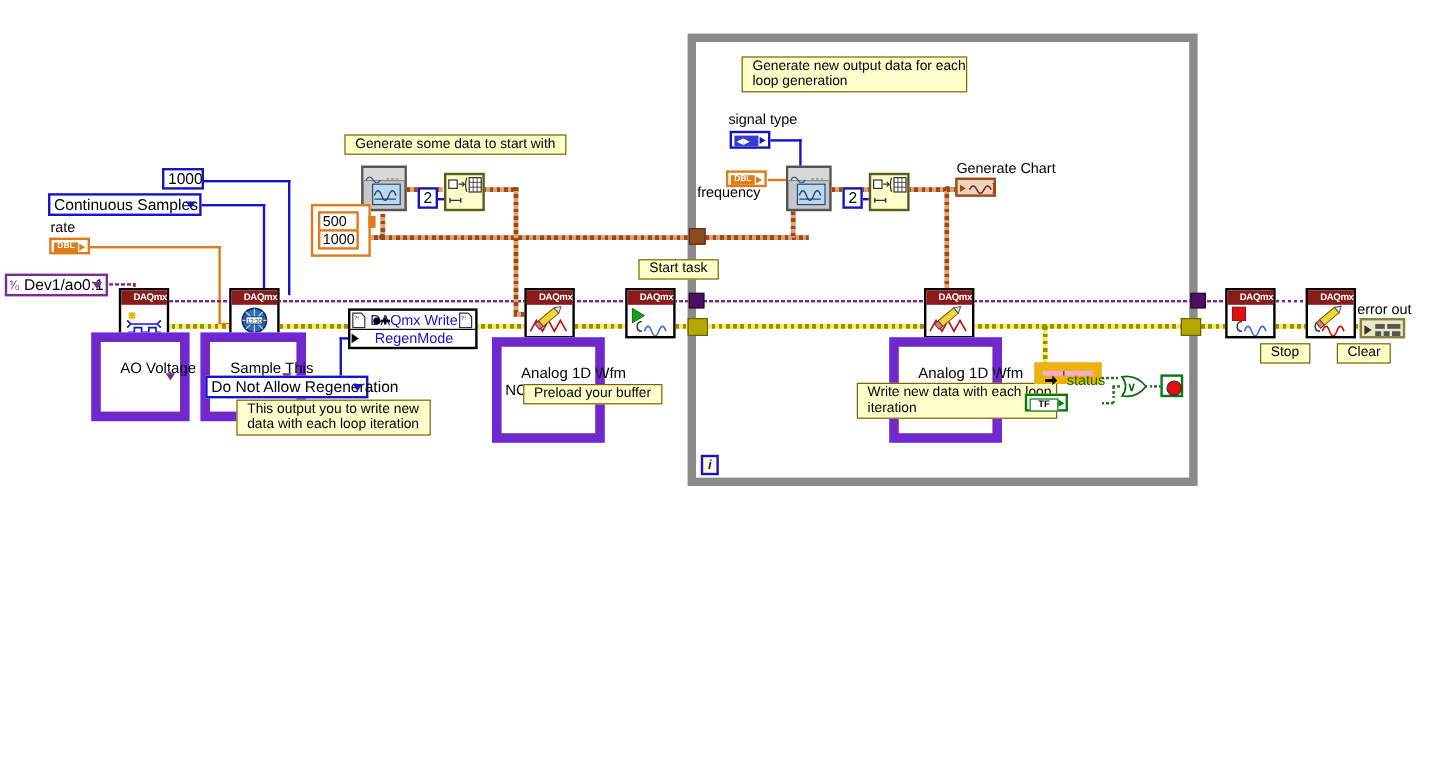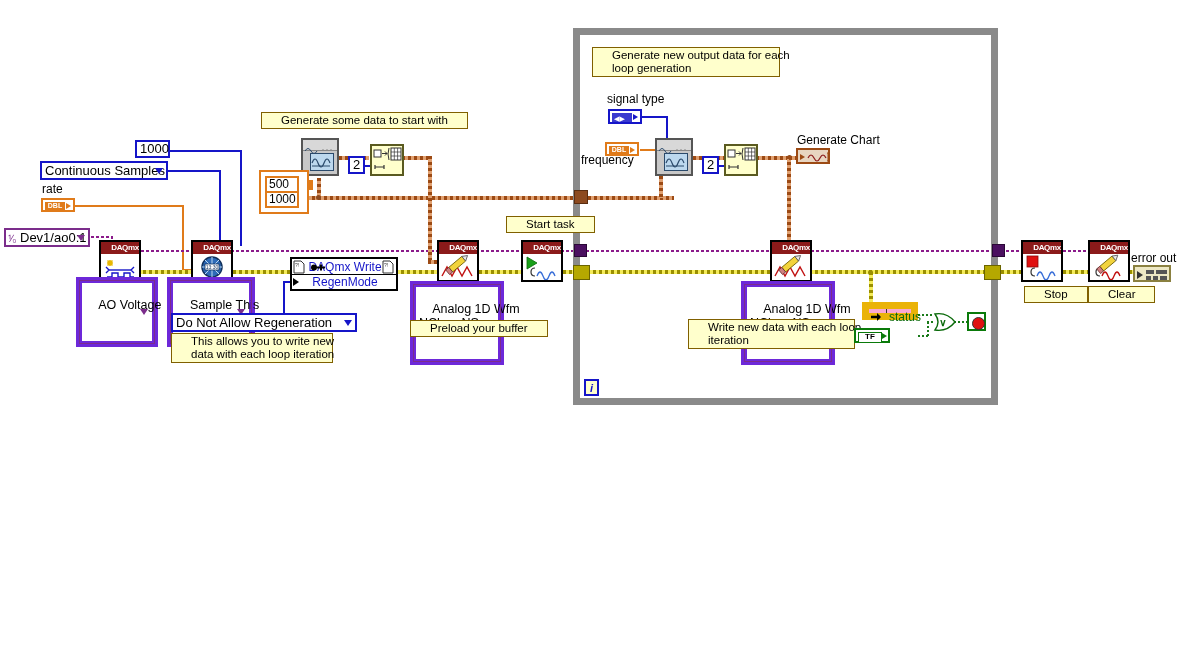--- a/index.html
+++ b/index.html
@@ -47,22 +47,23 @@
 
   .junction { position:absolute; width:5px; height:5px; border-radius:50%; }
 
   
   .comment {
     background: #FFFFCC;
     border: 1px solid #806000;
     color: #000;
     font-size: 11.5px;
     line-height: 13px;
-    padding: 1px 19px;
+    padding: 1px 8px;
     white-space: pre;
+    margin-left: 26px;
   }
   .plainlabel {
     color:#000; font-size: 12px; background: transparent;
   }
 
   
   .enum-ctrl {
     border: 2px solid #1515C8;
     background: #fff;
     color: #000;
@@ -92,21 +93,21 @@
   }
   .io-ctrl .arr {
     position:absolute; right:3px; top:50%; transform: translateY(-50%);
     width:0;height:0;border-left:4px solid transparent;border-right:4px solid transparent;
     border-top:6px solid #7B2D8B;
   }
   .io-ctrl .ioglyph{
     position:absolute; left:2px; top:1px; font-size:10px; color:#7B2D8B;
   }
   .poly-ctrl {
-    border: 6px solid #6d28d9;
+    border: 8px solid #6d28d9;
     background: #fff; color:#000;
     font-size: 12.5px; line-height: 14px;
     padding: 1px 16px 1px 3px;
     white-space: pre;
   }
   .poly-ctrl::before{
     content:""; position:absolute; left:-3px; top:-3px; right:-3px; bottom:-3px;
     border:1px solid #7B2D8B; pointer-events:none;
   }
   .poly-ctrl .arr {
@@ -421,26 +422,26 @@
     <svg class="abs" style="left:-1px;top:17px;" width="10" height="12" viewBox="0 0 10 12">
       <path d="M2 2 L2 10 L8 6 Z" fill="#000"></path>
     </svg>
     <svg class="abs" style="left:18px;top:4px;" width="16" height="9" viewBox="0 0 16 9">
       <circle cx="4" cy="4.5" r="3" fill="#000"></circle>
       <path d="M7 4.5 L15 4.5" stroke="#000" stroke-width="2"></path>
       <path d="M11 1.5 L11 7.5" stroke="#000" stroke-width="2"></path>
     </svg>
   </div>
 
-  <div class="enum-ctrl abs" style="left:171px;top:313px;width:186px;">
+  <div class="enum-ctrl abs" style="left:171px;top:313px;width:136px;">
     <span>Do Not Allow Regeneration</span>
     <span class="arr"></span>
   </div>
 
-  <div class="comment abs" style="left:171px;top:333px;width:162px;"><span>This allows you to write new</span>
+  <div class="comment abs" style="left:171px;top:333px;width:162px;"><span>This output you to write new</span>
 <span>data with each loop iteration</span></div>
 
   <div class="comment abs" style="left:261px;top:112px;">Generate some data to start with</div>
 
   <div class="vi-box abs" style="left:301px;top:138px;">
     <div class="topbar">
       <svg width="34" height="9" viewBox="0 0 34 9">
         <path d="M2 6 q3 -5 6 0 q3 5 6 0" stroke="#2b4a6b" stroke-width="1" fill="none"></path>
         <path d="M19 5 L31 5" stroke="#888" stroke-width="1" stroke-dasharray="2 2"></path>
       </svg>

